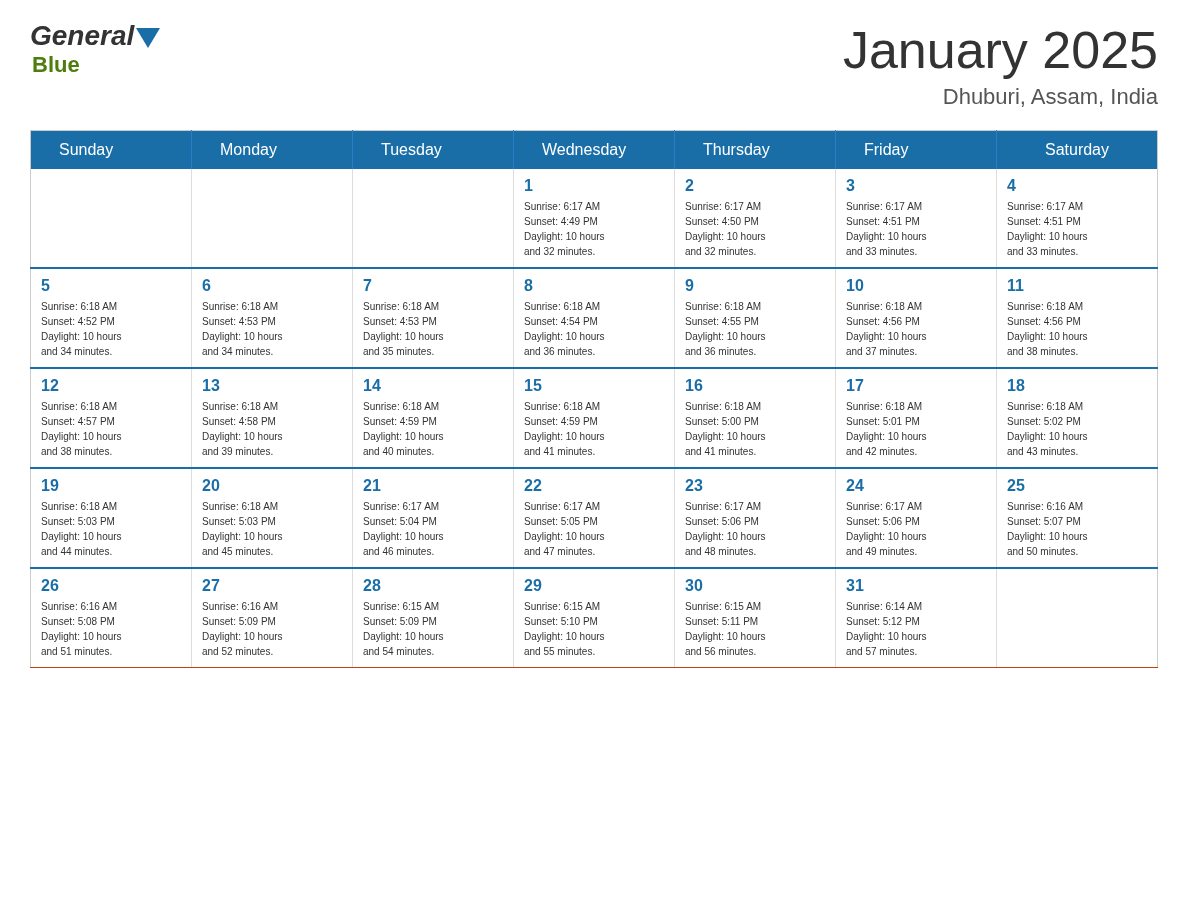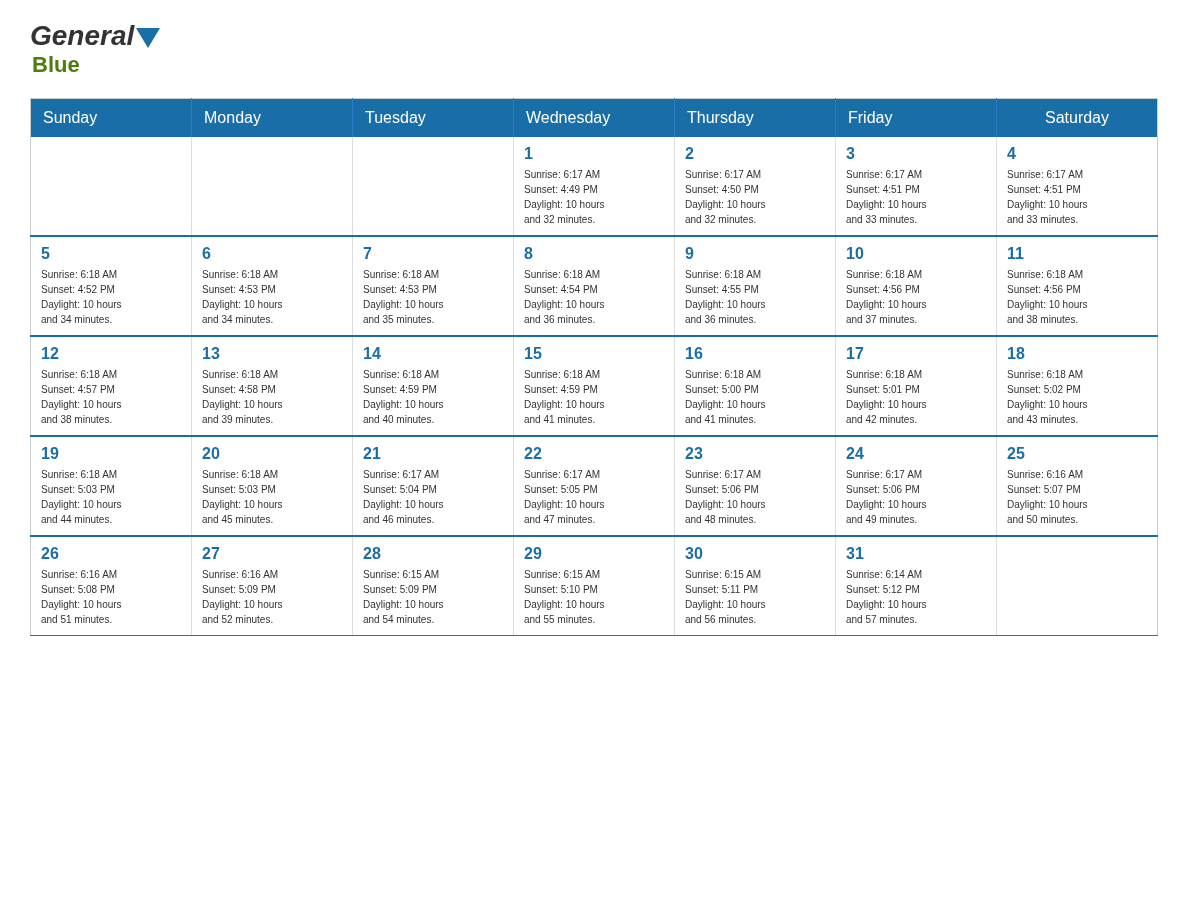--- a/index.html
+++ b/index.html
@@ -44,21 +44,21 @@
     .calendar {
       width: 100%;
       border-collapse: collapse;
       border: 1px solid #ccc;
     }
     .calendar thead tr {
       background-color: #1a6ea8;
     }
     .calendar thead th {
       color: #fff;
-      padding: 10px 12px;
+      padding: 10px 28px;
       text-align: left;
       font-size: 16px;
       font-weight: normal;
       border-right: 1px solid #2a7ec8;
       width: calc(100% / 7);
     }
     .calendar thead th:last-child {
       border-right: none;
       text-align: center;
     }
@@ -125,20 +125,24 @@
         <div class="logo-top-row">
           <span style="font-size:28px;font-weight:bold;color:#333;">General</span>
           <div class="logo-arrow"></div>
         </div>
         <div>
           <span class="logo-bottom">Blue</span>
         </div>
       </div>
     </div>
   </div>
+  <div class="title-section">
+    <div class="calendar-title">January 2025</div>
+    <div class="calendar-subtitle">Dhuburi, Assam, India</div>
+  </div>
 </div>
 
 <table class="calendar">
   <thead>
     <tr>
     <th>Sunday</th>
         <th>Monday</th>
         <th>Tuesday</th>
         <th>Wednesday</th>
         <th>Thursday</th>

